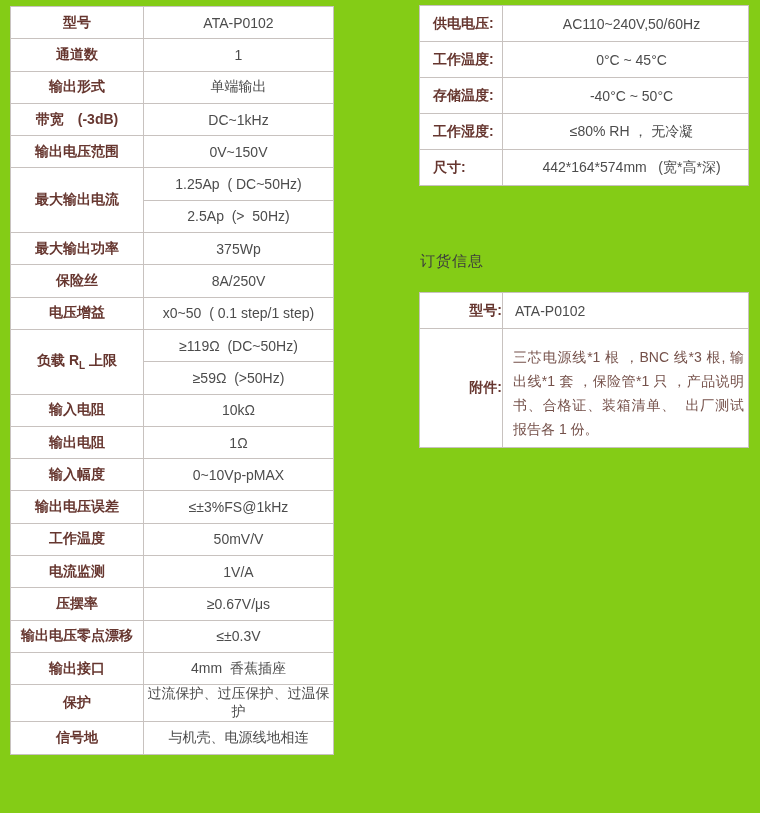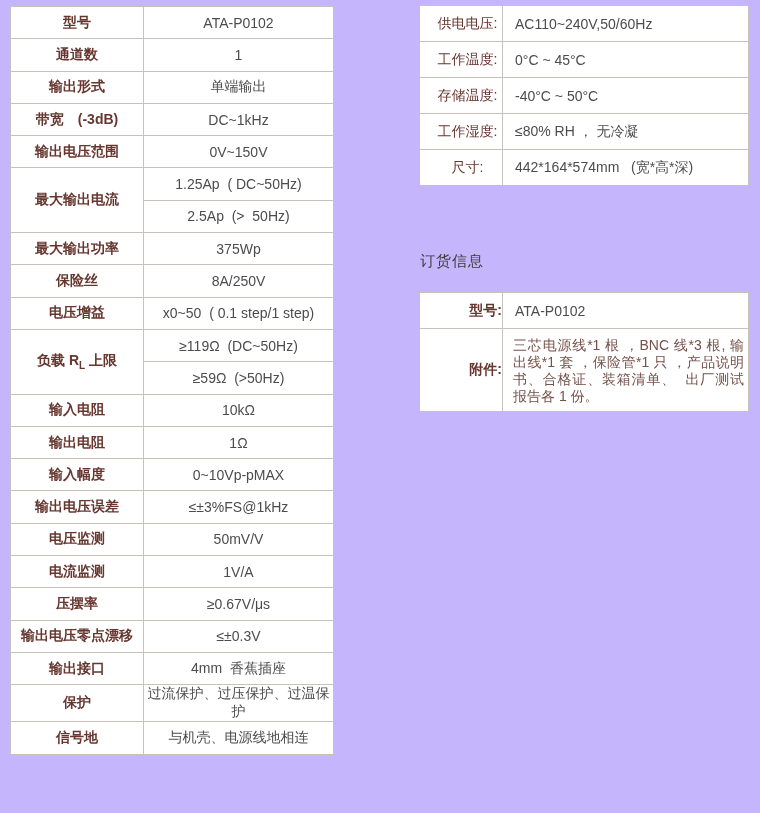--- a/index.html
+++ b/index.html
@@ -3,21 +3,21 @@
 <meta charset="utf-8">
 <style>
   * { margin: 0; padding: 0; box-sizing: border-box; }
   html, body { background: #ffffff; }
   body {
     width: 760px; height: 813px;
     font-family: "Liberation Sans", sans-serif;
     position: relative;
     overflow: hidden;
   }
-  .page { position: relative; width: 760px; height: 813px; background: #c4b5fd; }
+  .page { position: relative; width: 760px; height: 813px; background: #84cc16; }
 
   table { border-collapse: collapse; table-layout: fixed; background: #ffffff; }
   td {
     border: 1px solid #c8c2bf;
     font-size: 14px;
     vertical-align: middle;
     white-space: pre-wrap;
     overflow: hidden;
   }
 
@@ -33,44 +33,44 @@
     color: #4c4c4c; text-align: center;
   }
   .spec-table sub { font-size: 10px; font-weight: bold; }
 
   
   .env-table { position: absolute; left: 419px; top: 5px; width: 329px; }
   .env-table col.c1 { width: 83px; }
   .env-table col.c2 { width: 246px; }
   .env-table tr { height: 36px; }
   .env-table td.lbl {
-    color: #66362f; font-weight: normal; text-align: center; padding-left: 13px;
+    color: #66362f; font-weight: bold; text-align: left; padding-left: 13px;
   }
   .env-table td.val {
-    color: #4c4c4c; text-align: left; padding-left: 12px;
+    color: #4c4c4c; text-align: center; padding-left: 12px;
   }
 
   
   .order-heading {
     position: absolute; left: 420px; top: 252px;
     font-size: 15px; font-weight: 400; color: #3d3d3d;
     letter-spacing: 1px;
   }
   .order-table { position: absolute; left: 419px; top: 292px; width: 329px; }
   .order-table col.c1 { width: 83px; }
   .order-table col.c2 { width: 246px; }
   .order-table tr.r { height: 36px; }
   .order-table td.lbl {
     color: #66362f; font-weight: bold; text-align: right; padding-left: 13px;
   }
   .order-table td.val {
     color: #4c4c4c; text-align: left; padding-left: 12px;
   }
   .order-table td.val.attachments {
-    color: #75514a; line-height: 17px; padding: 8px 4px 6px 10px;
+    color: #75514a; line-height: 24px; padding: 16px 4px 6px 10px;
     text-align: justify;
   }
 </style>
 </head>
 <body>
 
 <div class="page">
 
   <table class="spec-table">
     <colgroup>
@@ -134,21 +134,21 @@
       </tr>
       <tr>
         <td class="lbl">输入幅度</td>
         <td class="val">0~10Vp-pMAX</td>
       </tr>
       <tr>
         <td class="lbl">输出电压误差</td>
         <td class="val">≤±3%FS@1kHz</td>
       </tr>
       <tr>
-        <td class="lbl">电压监测</td>
+        <td class="lbl">工作温度</td>
         <td class="val">50mV/V</td>
       </tr>
       <tr>
         <td class="lbl">电流监测</td>
         <td class="val">1V/A</td>
       </tr>
       <tr>
         <td class="lbl">压摆率</td>
         <td class="val">≥0.67V/μs</td>
       </tr>

